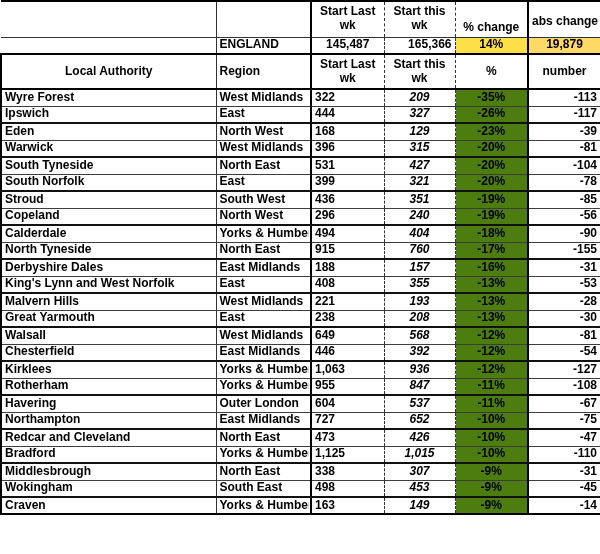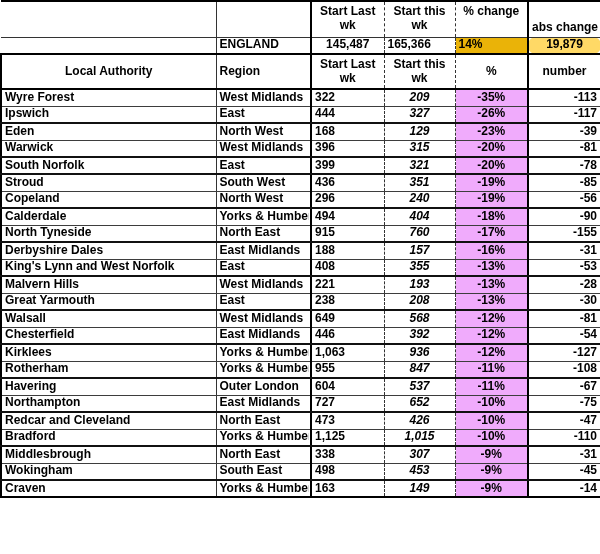--- a/index.html
+++ b/index.html
@@ -27,49 +27,49 @@
   tr.data-row{height:17px}
 
   
   .h1-c1{border-top:2px solid #000;border-right:1px solid #333;border-bottom:1px solid #333;}
   .h1-c2{border-top:2px solid #000;border-right:2px solid #000;border-bottom:1px solid #333;}
   .h1-c3{border-top:2px solid #000;border-right:1px dashed #333;border-bottom:1px solid #333;
          text-align:center;white-space:normal;}
   .h1-c4{border-top:2px solid #000;border-right:1px dashed #333;border-bottom:1px solid #333;
          text-align:center;white-space:normal;}
   .h1-c5{border-top:2px solid #000;border-right:2px solid #000;border-bottom:1px solid #333;
-         text-align:center;vertical-align:bottom;padding-bottom:18px;}
+         text-align:center;vertical-align:bottom;padding-bottom:2px;}
   .h1-c6{border-top:2px solid #000;border-right:2px solid #a3a3a3;border-bottom:1px solid #333;
-         vertical-align:bottom;padding-bottom:2px;}
+         vertical-align:bottom;padding-bottom:8px;}
 
   
   .e-c1{border-right:1px solid #333;border-bottom:2px solid #000;}
   .e-c2{border-right:2px solid #000;border-bottom:2px solid #000;text-align:left;}
   .e-c3{border-right:1px dashed #333;border-bottom:2px solid #000;text-align:center;}
-  .e-c4{border-right:1px dashed #333;border-bottom:2px solid #000;text-align:left;}
-  .e-c5{border-right:2px solid #000;border-bottom:2px solid #000;text-align:left;background:#eab308;}
-  .e-c6{border-right:2px solid #000;border-bottom:2px solid #000;text-align:center;background:#FFD966;border-radius:8px;}
+  .e-c4{border-right:1px dashed #333;border-bottom:2px solid #000;text-align:right;}
+  .e-c5{border-right:2px solid #000;border-bottom:2px solid #000;text-align:center;background:#fde047;}
+  .e-c6{border-right:2px solid #000;border-bottom:2px solid #000;text-align:center;background:#FFD966;}
 
   
   .h2-c1{border-left:2px solid #000;border-right:1px solid #333;border-bottom:2px solid #000;text-align:center;}
   .h2-c2{border-right:2px solid #000;border-bottom:2px solid #000;text-align:left;}
   .h2-c3{border-right:1px dashed #333;border-bottom:2px solid #000;text-align:center;white-space:normal;}
   .h2-c4{border-right:1px dashed #333;border-bottom:2px solid #000;text-align:center;white-space:normal;}
   .h2-c5{border-right:2px solid #000;border-bottom:2px solid #000;text-align:center;}
   .h2-c6{border-right:2px solid #000;border-bottom:2px solid #000;text-align:center;}
 
   
   .data-row td{border-bottom:1px solid #3d3d3d;}
   .pair-end td{border-bottom:2px solid #111;}
   .last-row td{border-bottom:2px solid #000;}
   .c-la{border-left:2px solid #000;border-right:1px solid #333;text-align:left;}
   .c-region{border-right:2px solid #000;text-align:left;border-radius:7px;}
   .c-last{border-right:1px dashed #333;}
   .c-this{border-right:1px dashed #333;text-align:center;font-style:italic;}
-  .c-pct{border-right:2px solid #000;text-align:center;background:#f0abfc;}
+  .c-pct{border-right:2px solid #000;text-align:center;background:#4d7c0f;}
   .c-abs{border-right:2px solid #000;text-align:right;}
 </style>
 </head>
 <body>
 
 <div class="sheet">
   <table>
     <colgroup>
       <col class="w1">
         <col class="w2">
@@ -129,20 +129,28 @@
           <td class="c-abs">-39</td>
         </tr>
         <tr class="data-row pair-end">
           <td class="c-la">Warwick</td>
           <td class="c-region">West Midlands</td>
           <td class="c-last">396</td>
           <td class="c-this">315</td>
           <td class="c-pct">-20%</td>
           <td class="c-abs">-81</td>
         </tr>
+        <tr class="data-row">
+          <td class="c-la">South Tyneside</td>
+          <td class="c-region">North East</td>
+          <td class="c-last">531</td>
+          <td class="c-this">427</td>
+          <td class="c-pct">-20%</td>
+          <td class="c-abs">-104</td>
+        </tr>
         <tr class="data-row pair-end">
           <td class="c-la">South Norfolk</td>
           <td class="c-region">East</td>
           <td class="c-last">399</td>
           <td class="c-this">321</td>
           <td class="c-pct">-20%</td>
           <td class="c-abs">-78</td>
         </tr>
         <tr class="data-row">
           <td class="c-la">Stroud</td>

